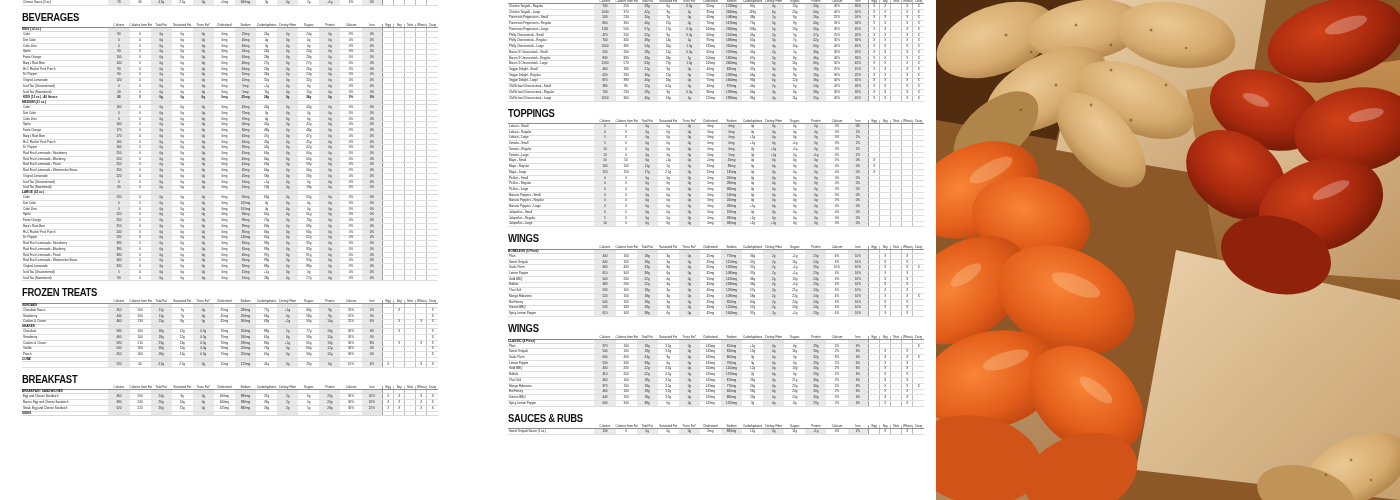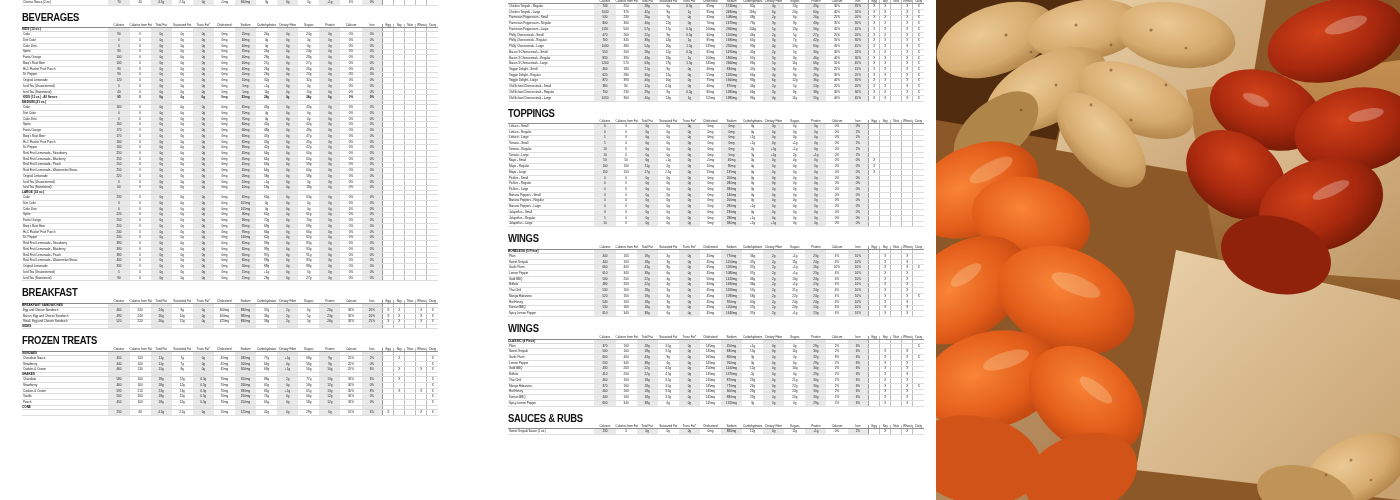--- a/index.html
+++ b/index.html
@@ -1126,21 +1126,21 @@
                   <td class="alg alg-first"></td>
                   <td class="alg"></td>
                   <td class="alg"></td>
                   <td class="alg"></td>
                   <td class="alg"></td>
                 </tr>
               </tbody>
             </table>
           </div>
           <div>
-            <div class="sect-title">BREAKFAST</div>
+            <div class="sect-title">FROZEN TREATS</div>
             <table class="nut">
               <colgroup>
                 <col class="c-name">
                 <col class="c-val">
                 <col class="c-val">
                 <col class="c-val">
                 <col class="c-val">
                 <col class="c-val">
                 <col class="c-val">
                 <col class="c-val">
@@ -1172,129 +1172,276 @@
                   <td>Protein</td>
                   <td>Calcium</td>
                   <td>Iron</td>
                   <td class="alg alg-first">Egg</td>
                   <td class="alg">Soy</td>
                   <td class="alg">Nuts</td>
                   <td class="alg">Wheat</td>
                   <td class="alg">Dairy</td>
                 </tr>
                 <tr class="grp">
-                  <td>BREAKFAST SANDWICHES</td>
-                  <td class="shade"></td>
-                  <td></td>
-                  <td class="shade"></td>
-                  <td></td>
-                  <td class="shade"></td>
-                  <td></td>
-                  <td class="shade"></td>
-                  <td></td>
-                  <td class="shade"></td>
-                  <td></td>
-                  <td class="shade"></td>
-                  <td></td>
-                  <td class="shade"></td>
-                  <td class="alg alg-first"></td>
-                  <td class="alg"></td>
-                  <td class="alg"></td>
-                  <td class="alg"></td>
-                  <td class="alg"></td>
-                </tr>
-                <tr class="item">
-                  <td class="nm">Egg and Cheese Sandwich</td>
+                  <td>SUNDAES</td>
+                  <td class="shade"></td>
+                  <td></td>
+                  <td class="shade"></td>
+                  <td></td>
+                  <td class="shade"></td>
+                  <td></td>
+                  <td class="shade"></td>
+                  <td></td>
+                  <td class="shade"></td>
+                  <td></td>
+                  <td class="shade"></td>
+                  <td></td>
+                  <td class="shade"></td>
+                  <td class="alg alg-first"></td>
+                  <td class="alg"></td>
+                  <td class="alg"></td>
+                  <td class="alg"></td>
+                  <td class="alg"></td>
+                </tr>
+                <tr class="item">
+                  <td class="nm">Chocolate Sauce</td>
+                  <td class="shade">450</td>
+                  <td>100</td>
+                  <td class="shade">11g</td>
+                  <td>7g</td>
+                  <td class="shade">0g</td>
+                  <td>45mg</td>
+                  <td class="shade">280mg</td>
+                  <td>77g</td>
+                  <td class="shade">+1g</td>
+                  <td>68g</td>
+                  <td class="shade">9g</td>
+                  <td>25%</td>
+                  <td class="shade">2%</td>
+                  <td class="alg alg-first"></td>
+                  <td class="alg">X</td>
+                  <td class="alg"></td>
+                  <td class="alg"></td>
+                  <td class="alg">X</td>
+                </tr>
+                <tr class="item">
+                  <td class="nm">Strawberry</td>
+                  <td class="shade">440</td>
+                  <td>100</td>
+                  <td class="shade">11g</td>
+                  <td>7g</td>
+                  <td class="shade">0g</td>
+                  <td>45mg</td>
+                  <td class="shade">200mg</td>
+                  <td>66g</td>
+                  <td class="shade">0g</td>
+                  <td>58g</td>
+                  <td class="shade">9g</td>
+                  <td>25%</td>
+                  <td class="shade">0%</td>
+                  <td class="alg alg-first"></td>
+                  <td class="alg"></td>
+                  <td class="alg"></td>
+                  <td class="alg"></td>
+                  <td class="alg">X</td>
+                </tr>
+                <tr class="item">
+                  <td class="nm">Cookies &amp; Cream</td>
                   <td class="shade">460</td>
-                  <td>200</td>
-                  <td class="shade">24g</td>
-                  <td>9g</td>
-                  <td class="shade">0g</td>
-                  <td>400mg</td>
-                  <td class="shade">880mg</td>
-                  <td>37g</td>
+                  <td>130</td>
+                  <td class="shade">15g</td>
+                  <td>8g</td>
+                  <td class="shade">0g</td>
+                  <td>45mg</td>
+                  <td class="shade">300mg</td>
+                  <td>69g</td>
+                  <td class="shade">+1g</td>
+                  <td>56g</td>
+                  <td class="shade">10g</td>
+                  <td>25%</td>
+                  <td class="shade">6%</td>
+                  <td class="alg alg-first"></td>
+                  <td class="alg">X</td>
+                  <td class="alg"></td>
+                  <td class="alg">X</td>
+                  <td class="alg">X</td>
+                </tr>
+                <tr class="grp">
+                  <td>SHAKES</td>
+                  <td class="shade"></td>
+                  <td></td>
+                  <td class="shade"></td>
+                  <td></td>
+                  <td class="shade"></td>
+                  <td></td>
+                  <td class="shade"></td>
+                  <td></td>
+                  <td class="shade"></td>
+                  <td></td>
+                  <td class="shade"></td>
+                  <td></td>
+                  <td class="shade"></td>
+                  <td class="alg alg-first"></td>
+                  <td class="alg"></td>
+                  <td class="alg"></td>
+                  <td class="alg"></td>
+                  <td class="alg"></td>
+                </tr>
+                <tr class="item">
+                  <td class="nm">Chocolate</td>
+                  <td class="shade">580</td>
+                  <td>160</td>
+                  <td class="shade">18g</td>
+                  <td>12g</td>
+                  <td class="shade">0.5g</td>
+                  <td>70mg</td>
+                  <td class="shade">350mg</td>
+                  <td>88g</td>
                   <td class="shade">2g</td>
-                  <td>6g</td>
-                  <td class="shade">20g</td>
+                  <td>77g</td>
+                  <td class="shade">13g</td>
                   <td>30%</td>
-                  <td class="shade">20%</td>
+                  <td class="shade">6%</td>
+                  <td class="alg alg-first"></td>
+                  <td class="alg">X</td>
+                  <td class="alg"></td>
+                  <td class="alg"></td>
+                  <td class="alg">X</td>
+                </tr>
+                <tr class="item">
+                  <td class="nm">Strawberry</td>
+                  <td class="shade">460</td>
+                  <td>160</td>
+                  <td class="shade">18g</td>
+                  <td>12g</td>
+                  <td class="shade">0.5g</td>
+                  <td>70mg</td>
+                  <td class="shade">260mg</td>
+                  <td>65g</td>
+                  <td class="shade">0g</td>
+                  <td>58g</td>
+                  <td class="shade">12g</td>
+                  <td>30%</td>
+                  <td class="shade">0%</td>
+                  <td class="alg alg-first"></td>
+                  <td class="alg"></td>
+                  <td class="alg"></td>
+                  <td class="alg"></td>
+                  <td class="alg">X</td>
+                </tr>
+                <tr class="item">
+                  <td class="nm">Cookies &amp; Cream</td>
+                  <td class="shade">590</td>
+                  <td>210</td>
+                  <td class="shade">23g</td>
+                  <td>13g</td>
+                  <td class="shade">0.5g</td>
+                  <td>70mg</td>
+                  <td class="shade">390mg</td>
+                  <td>83g</td>
+                  <td class="shade">+1g</td>
+                  <td>65g</td>
+                  <td class="shade">13g</td>
+                  <td>30%</td>
+                  <td class="shade">8%</td>
+                  <td class="alg alg-first"></td>
+                  <td class="alg">X</td>
+                  <td class="alg"></td>
+                  <td class="alg">X</td>
+                  <td class="alg">X</td>
+                </tr>
+                <tr class="item">
+                  <td class="nm">Vanilla</td>
+                  <td class="shade">500</td>
+                  <td>160</td>
+                  <td class="shade">18g</td>
+                  <td>12g</td>
+                  <td class="shade">0.5g</td>
+                  <td>70mg</td>
+                  <td class="shade">250mg</td>
+                  <td>74g</td>
+                  <td class="shade">0g</td>
+                  <td>66g</td>
+                  <td class="shade">12g</td>
+                  <td>30%</td>
+                  <td class="shade">0%</td>
+                  <td class="alg alg-first"></td>
+                  <td class="alg"></td>
+                  <td class="alg"></td>
+                  <td class="alg"></td>
+                  <td class="alg">X</td>
+                </tr>
+                <tr class="item">
+                  <td class="nm">Peach</td>
+                  <td class="shade">450</td>
+                  <td>160</td>
+                  <td class="shade">18g</td>
+                  <td>12g</td>
+                  <td class="shade">0.5g</td>
+                  <td>70mg</td>
+                  <td class="shade">250mg</td>
+                  <td>65g</td>
+                  <td class="shade">0g</td>
+                  <td>58g</td>
+                  <td class="shade">12g</td>
+                  <td>30%</td>
+                  <td class="shade">0%</td>
+                  <td class="alg alg-first"></td>
+                  <td class="alg"></td>
+                  <td class="alg"></td>
+                  <td class="alg"></td>
+                  <td class="alg">X</td>
+                </tr>
+                <tr class="grp">
+                  <td>CONE</td>
+                  <td class="shade"></td>
+                  <td></td>
+                  <td class="shade"></td>
+                  <td></td>
+                  <td class="shade"></td>
+                  <td></td>
+                  <td class="shade"></td>
+                  <td></td>
+                  <td class="shade"></td>
+                  <td></td>
+                  <td class="shade"></td>
+                  <td></td>
+                  <td class="shade"></td>
+                  <td class="alg alg-first"></td>
+                  <td class="alg"></td>
+                  <td class="alg"></td>
+                  <td class="alg"></td>
+                  <td class="alg"></td>
+                </tr>
+                <tr class="item">
+                  <td class="nm"></td>
+                  <td class="shade">230</td>
+                  <td>40</td>
+                  <td class="shade">4.5g</td>
+                  <td>2.5g</td>
+                  <td class="shade">0g</td>
+                  <td>15mg</td>
+                  <td class="shade">125mg</td>
+                  <td>41g</td>
+                  <td class="shade">0g</td>
+                  <td>29g</td>
+                  <td class="shade">6g</td>
+                  <td>15%</td>
+                  <td class="shade">4%</td>
                   <td class="alg alg-first">X</td>
-                  <td class="alg">X</td>
-                  <td class="alg"></td>
-                  <td class="alg">X</td>
-                  <td class="alg">X</td>
-                </tr>
-                <tr class="item">
-                  <td class="nm">Bacon, Egg and Cheese Sandwich</td>
-                  <td class="shade">490</td>
-                  <td>240</td>
-                  <td class="shade">26g</td>
-                  <td>10g</td>
-                  <td class="shade">0g</td>
-                  <td>400mg</td>
-                  <td class="shade">980mg</td>
-                  <td>36g</td>
-                  <td class="shade">2g</td>
-                  <td>5g</td>
-                  <td class="shade">24g</td>
-                  <td>30%</td>
-                  <td class="shade">20%</td>
-                  <td class="alg alg-first">X</td>
-                  <td class="alg">X</td>
-                  <td class="alg"></td>
-                  <td class="alg">X</td>
-                  <td class="alg">X</td>
-                </tr>
-                <tr class="item">
-                  <td class="nm">Steak, Egg and Cheese Sandwich</td>
-                  <td class="shade">520</td>
-                  <td>220</td>
-                  <td class="shade">26g</td>
-                  <td>11g</td>
-                  <td class="shade">0g</td>
-                  <td>425mg</td>
-                  <td class="shade">880mg</td>
-                  <td>36g</td>
-                  <td class="shade">2g</td>
-                  <td>5g</td>
-                  <td class="shade">28g</td>
-                  <td>30%</td>
-                  <td class="shade">25%</td>
-                  <td class="alg alg-first">X</td>
-                  <td class="alg">X</td>
-                  <td class="alg"></td>
-                  <td class="alg">X</td>
-                  <td class="alg">X</td>
-                </tr>
-                <tr class="grp">
-                  <td>SIDES</td>
-                  <td class="shade"></td>
-                  <td></td>
-                  <td class="shade"></td>
-                  <td></td>
-                  <td class="shade"></td>
-                  <td></td>
-                  <td class="shade"></td>
-                  <td></td>
-                  <td class="shade"></td>
-                  <td></td>
-                  <td class="shade"></td>
-                  <td></td>
-                  <td class="shade"></td>
-                  <td class="alg alg-first"></td>
-                  <td class="alg"></td>
-                  <td class="alg"></td>
-                  <td class="alg"></td>
-                  <td class="alg"></td>
+                  <td class="alg"></td>
+                  <td class="alg"></td>
+                  <td class="alg">X</td>
+                  <td class="alg">X</td>
                 </tr>
               </tbody>
             </table>
           </div>
           <div>
-            <div class="sect-title">FROZEN TREATS</div>
+            <div class="sect-title">BREAKFAST</div>
             <table class="nut">
               <colgroup>
                 <col class="c-name">
                 <col class="c-val">
                 <col class="c-val">
                 <col class="c-val">
                 <col class="c-val">
                 <col class="c-val">
                 <col class="c-val">
                 <col class="c-val">
@@ -1326,270 +1473,123 @@
                   <td>Protein</td>
                   <td>Calcium</td>
                   <td>Iron</td>
                   <td class="alg alg-first">Egg</td>
                   <td class="alg">Soy</td>
                   <td class="alg">Nuts</td>
                   <td class="alg">Wheat</td>
                   <td class="alg">Dairy</td>
                 </tr>
                 <tr class="grp">
-                  <td>SUNDAES</td>
-                  <td class="shade"></td>
-                  <td></td>
-                  <td class="shade"></td>
-                  <td></td>
-                  <td class="shade"></td>
-                  <td></td>
-                  <td class="shade"></td>
-                  <td></td>
-                  <td class="shade"></td>
-                  <td></td>
-                  <td class="shade"></td>
-                  <td></td>
-                  <td class="shade"></td>
-                  <td class="alg alg-first"></td>
-                  <td class="alg"></td>
-                  <td class="alg"></td>
-                  <td class="alg"></td>
-                  <td class="alg"></td>
-                </tr>
-                <tr class="item">
-                  <td class="nm">Chocolate Sauce</td>
-                  <td class="shade">450</td>
-                  <td>100</td>
-                  <td class="shade">11g</td>
-                  <td>7g</td>
-                  <td class="shade">0g</td>
-                  <td>45mg</td>
-                  <td class="shade">280mg</td>
-                  <td>77g</td>
-                  <td class="shade">+1g</td>
-                  <td>68g</td>
-                  <td class="shade">9g</td>
-                  <td>25%</td>
-                  <td class="shade">2%</td>
-                  <td class="alg alg-first"></td>
-                  <td class="alg">X</td>
-                  <td class="alg"></td>
-                  <td class="alg"></td>
-                  <td class="alg">X</td>
-                </tr>
-                <tr class="item">
-                  <td class="nm">Strawberry</td>
-                  <td class="shade">440</td>
-                  <td>100</td>
-                  <td class="shade">11g</td>
-                  <td>7g</td>
-                  <td class="shade">0g</td>
-                  <td>45mg</td>
-                  <td class="shade">200mg</td>
-                  <td>66g</td>
-                  <td class="shade">0g</td>
-                  <td>58g</td>
-                  <td class="shade">9g</td>
-                  <td>25%</td>
-                  <td class="shade">0%</td>
-                  <td class="alg alg-first"></td>
-                  <td class="alg"></td>
-                  <td class="alg"></td>
-                  <td class="alg"></td>
-                  <td class="alg">X</td>
-                </tr>
-                <tr class="item">
-                  <td class="nm">Cookies &amp; Cream</td>
+                  <td>BREAKFAST SANDWICHES</td>
+                  <td class="shade"></td>
+                  <td></td>
+                  <td class="shade"></td>
+                  <td></td>
+                  <td class="shade"></td>
+                  <td></td>
+                  <td class="shade"></td>
+                  <td></td>
+                  <td class="shade"></td>
+                  <td></td>
+                  <td class="shade"></td>
+                  <td></td>
+                  <td class="shade"></td>
+                  <td class="alg alg-first"></td>
+                  <td class="alg"></td>
+                  <td class="alg"></td>
+                  <td class="alg"></td>
+                  <td class="alg"></td>
+                </tr>
+                <tr class="item">
+                  <td class="nm">Egg and Cheese Sandwich</td>
                   <td class="shade">460</td>
-                  <td>130</td>
-                  <td class="shade">15g</td>
-                  <td>8g</td>
-                  <td class="shade">0g</td>
-                  <td>45mg</td>
-                  <td class="shade">300mg</td>
-                  <td>69g</td>
-                  <td class="shade">+1g</td>
-                  <td>56g</td>
-                  <td class="shade">10g</td>
-                  <td>25%</td>
-                  <td class="shade">6%</td>
-                  <td class="alg alg-first"></td>
+                  <td>200</td>
+                  <td class="shade">24g</td>
+                  <td>9g</td>
+                  <td class="shade">0g</td>
+                  <td>400mg</td>
+                  <td class="shade">880mg</td>
+                  <td>37g</td>
+                  <td class="shade">2g</td>
+                  <td>6g</td>
+                  <td class="shade">20g</td>
+                  <td>30%</td>
+                  <td class="shade">20%</td>
+                  <td class="alg alg-first">X</td>
+                  <td class="alg">X</td>
+                  <td class="alg"></td>
+                  <td class="alg">X</td>
+                  <td class="alg">X</td>
+                </tr>
+                <tr class="item">
+                  <td class="nm">Bacon, Egg and Cheese Sandwich</td>
+                  <td class="shade">490</td>
+                  <td>240</td>
+                  <td class="shade">26g</td>
+                  <td>10g</td>
+                  <td class="shade">0g</td>
+                  <td>400mg</td>
+                  <td class="shade">980mg</td>
+                  <td>36g</td>
+                  <td class="shade">2g</td>
+                  <td>5g</td>
+                  <td class="shade">24g</td>
+                  <td>30%</td>
+                  <td class="shade">20%</td>
+                  <td class="alg alg-first">X</td>
+                  <td class="alg">X</td>
+                  <td class="alg"></td>
+                  <td class="alg">X</td>
+                  <td class="alg">X</td>
+                </tr>
+                <tr class="item">
+                  <td class="nm">Steak, Egg and Cheese Sandwich</td>
+                  <td class="shade">520</td>
+                  <td>220</td>
+                  <td class="shade">26g</td>
+                  <td>11g</td>
+                  <td class="shade">0g</td>
+                  <td>425mg</td>
+                  <td class="shade">880mg</td>
+                  <td>36g</td>
+                  <td class="shade">2g</td>
+                  <td>5g</td>
+                  <td class="shade">28g</td>
+                  <td>30%</td>
+                  <td class="shade">25%</td>
+                  <td class="alg alg-first">X</td>
                   <td class="alg">X</td>
                   <td class="alg"></td>
                   <td class="alg">X</td>
                   <td class="alg">X</td>
                 </tr>
                 <tr class="grp">
-                  <td>SHAKES</td>
-                  <td class="shade"></td>
-                  <td></td>
-                  <td class="shade"></td>
-                  <td></td>
-                  <td class="shade"></td>
-                  <td></td>
-                  <td class="shade"></td>
-                  <td></td>
-                  <td class="shade"></td>
-                  <td></td>
-                  <td class="shade"></td>
-                  <td></td>
-                  <td class="shade"></td>
-                  <td class="alg alg-first"></td>
-                  <td class="alg"></td>
-                  <td class="alg"></td>
-                  <td class="alg"></td>
-                  <td class="alg"></td>
-                </tr>
-                <tr class="item">
-                  <td class="nm">Chocolate</td>
-                  <td class="shade">580</td>
-                  <td>160</td>
-                  <td class="shade">18g</td>
-                  <td>12g</td>
-                  <td class="shade">0.5g</td>
-                  <td>70mg</td>
-                  <td class="shade">350mg</td>
-                  <td>88g</td>
-                  <td class="shade">2g</td>
-                  <td>77g</td>
-                  <td class="shade">13g</td>
-                  <td>30%</td>
-                  <td class="shade">6%</td>
-                  <td class="alg alg-first"></td>
-                  <td class="alg">X</td>
-                  <td class="alg"></td>
-                  <td class="alg"></td>
-                  <td class="alg">X</td>
-                </tr>
-                <tr class="item">
-                  <td class="nm">Strawberry</td>
-                  <td class="shade">460</td>
-                  <td>160</td>
-                  <td class="shade">18g</td>
-                  <td>12g</td>
-                  <td class="shade">0.5g</td>
-                  <td>70mg</td>
-                  <td class="shade">260mg</td>
-                  <td>65g</td>
-                  <td class="shade">0g</td>
-                  <td>58g</td>
-                  <td class="shade">12g</td>
-                  <td>30%</td>
-                  <td class="shade">0%</td>
-                  <td class="alg alg-first"></td>
-                  <td class="alg"></td>
-                  <td class="alg"></td>
-                  <td class="alg"></td>
-                  <td class="alg">X</td>
-                </tr>
-                <tr class="item">
-                  <td class="nm">Cookies &amp; Cream</td>
-                  <td class="shade">590</td>
-                  <td>210</td>
-                  <td class="shade">23g</td>
-                  <td>13g</td>
-                  <td class="shade">0.5g</td>
-                  <td>70mg</td>
-                  <td class="shade">390mg</td>
-                  <td>83g</td>
-                  <td class="shade">+1g</td>
-                  <td>65g</td>
-                  <td class="shade">13g</td>
-                  <td>30%</td>
-                  <td class="shade">8%</td>
-                  <td class="alg alg-first"></td>
-                  <td class="alg">X</td>
-                  <td class="alg"></td>
-                  <td class="alg">X</td>
-                  <td class="alg">X</td>
-                </tr>
-                <tr class="item">
-                  <td class="nm">Vanilla</td>
-                  <td class="shade">500</td>
-                  <td>160</td>
-                  <td class="shade">18g</td>
-                  <td>12g</td>
-                  <td class="shade">0.5g</td>
-                  <td>70mg</td>
-                  <td class="shade">250mg</td>
-                  <td>74g</td>
-                  <td class="shade">0g</td>
-                  <td>66g</td>
-                  <td class="shade">12g</td>
-                  <td>30%</td>
-                  <td class="shade">0%</td>
-                  <td class="alg alg-first"></td>
-                  <td class="alg"></td>
-                  <td class="alg"></td>
-                  <td class="alg"></td>
-                  <td class="alg">X</td>
-                </tr>
-                <tr class="item">
-                  <td class="nm">Peach</td>
-                  <td class="shade">450</td>
-                  <td>160</td>
-                  <td class="shade">18g</td>
-                  <td>12g</td>
-                  <td class="shade">0.5g</td>
-                  <td>70mg</td>
-                  <td class="shade">250mg</td>
-                  <td>65g</td>
-                  <td class="shade">0g</td>
-                  <td>58g</td>
-                  <td class="shade">12g</td>
-                  <td>30%</td>
-                  <td class="shade">0%</td>
-                  <td class="alg alg-first"></td>
-                  <td class="alg"></td>
-                  <td class="alg"></td>
-                  <td class="alg"></td>
-                  <td class="alg">X</td>
-                </tr>
-                <tr class="grp">
-                  <td>CONE</td>
-                  <td class="shade"></td>
-                  <td></td>
-                  <td class="shade"></td>
-                  <td></td>
-                  <td class="shade"></td>
-                  <td></td>
-                  <td class="shade"></td>
-                  <td></td>
-                  <td class="shade"></td>
-                  <td></td>
-                  <td class="shade"></td>
-                  <td></td>
-                  <td class="shade"></td>
-                  <td class="alg alg-first"></td>
-                  <td class="alg"></td>
-                  <td class="alg"></td>
-                  <td class="alg"></td>
-                  <td class="alg"></td>
-                </tr>
-                <tr class="item">
-                  <td class="nm"></td>
-                  <td class="shade">230</td>
-                  <td>40</td>
-                  <td class="shade">4.5g</td>
-                  <td>2.5g</td>
-                  <td class="shade">0g</td>
-                  <td>15mg</td>
-                  <td class="shade">125mg</td>
-                  <td>41g</td>
-                  <td class="shade">0g</td>
-                  <td>29g</td>
-                  <td class="shade">6g</td>
-                  <td>15%</td>
-                  <td class="shade">4%</td>
-                  <td class="alg alg-first">X</td>
-                  <td class="alg"></td>
-                  <td class="alg"></td>
-                  <td class="alg">X</td>
-                  <td class="alg">X</td>
+                  <td>SIDES</td>
+                  <td class="shade"></td>
+                  <td></td>
+                  <td class="shade"></td>
+                  <td></td>
+                  <td class="shade"></td>
+                  <td></td>
+                  <td class="shade"></td>
+                  <td></td>
+                  <td class="shade"></td>
+                  <td></td>
+                  <td class="shade"></td>
+                  <td></td>
+                  <td class="shade"></td>
+                  <td class="alg alg-first"></td>
+                  <td class="alg"></td>
+                  <td class="alg"></td>
+                  <td class="alg"></td>
+                  <td class="alg"></td>
                 </tr>
               </tbody>
             </table>
           </div>
         </div>
     </div>
 
     <div class="col col-right">
       <div id="right-sections">
           <div>

